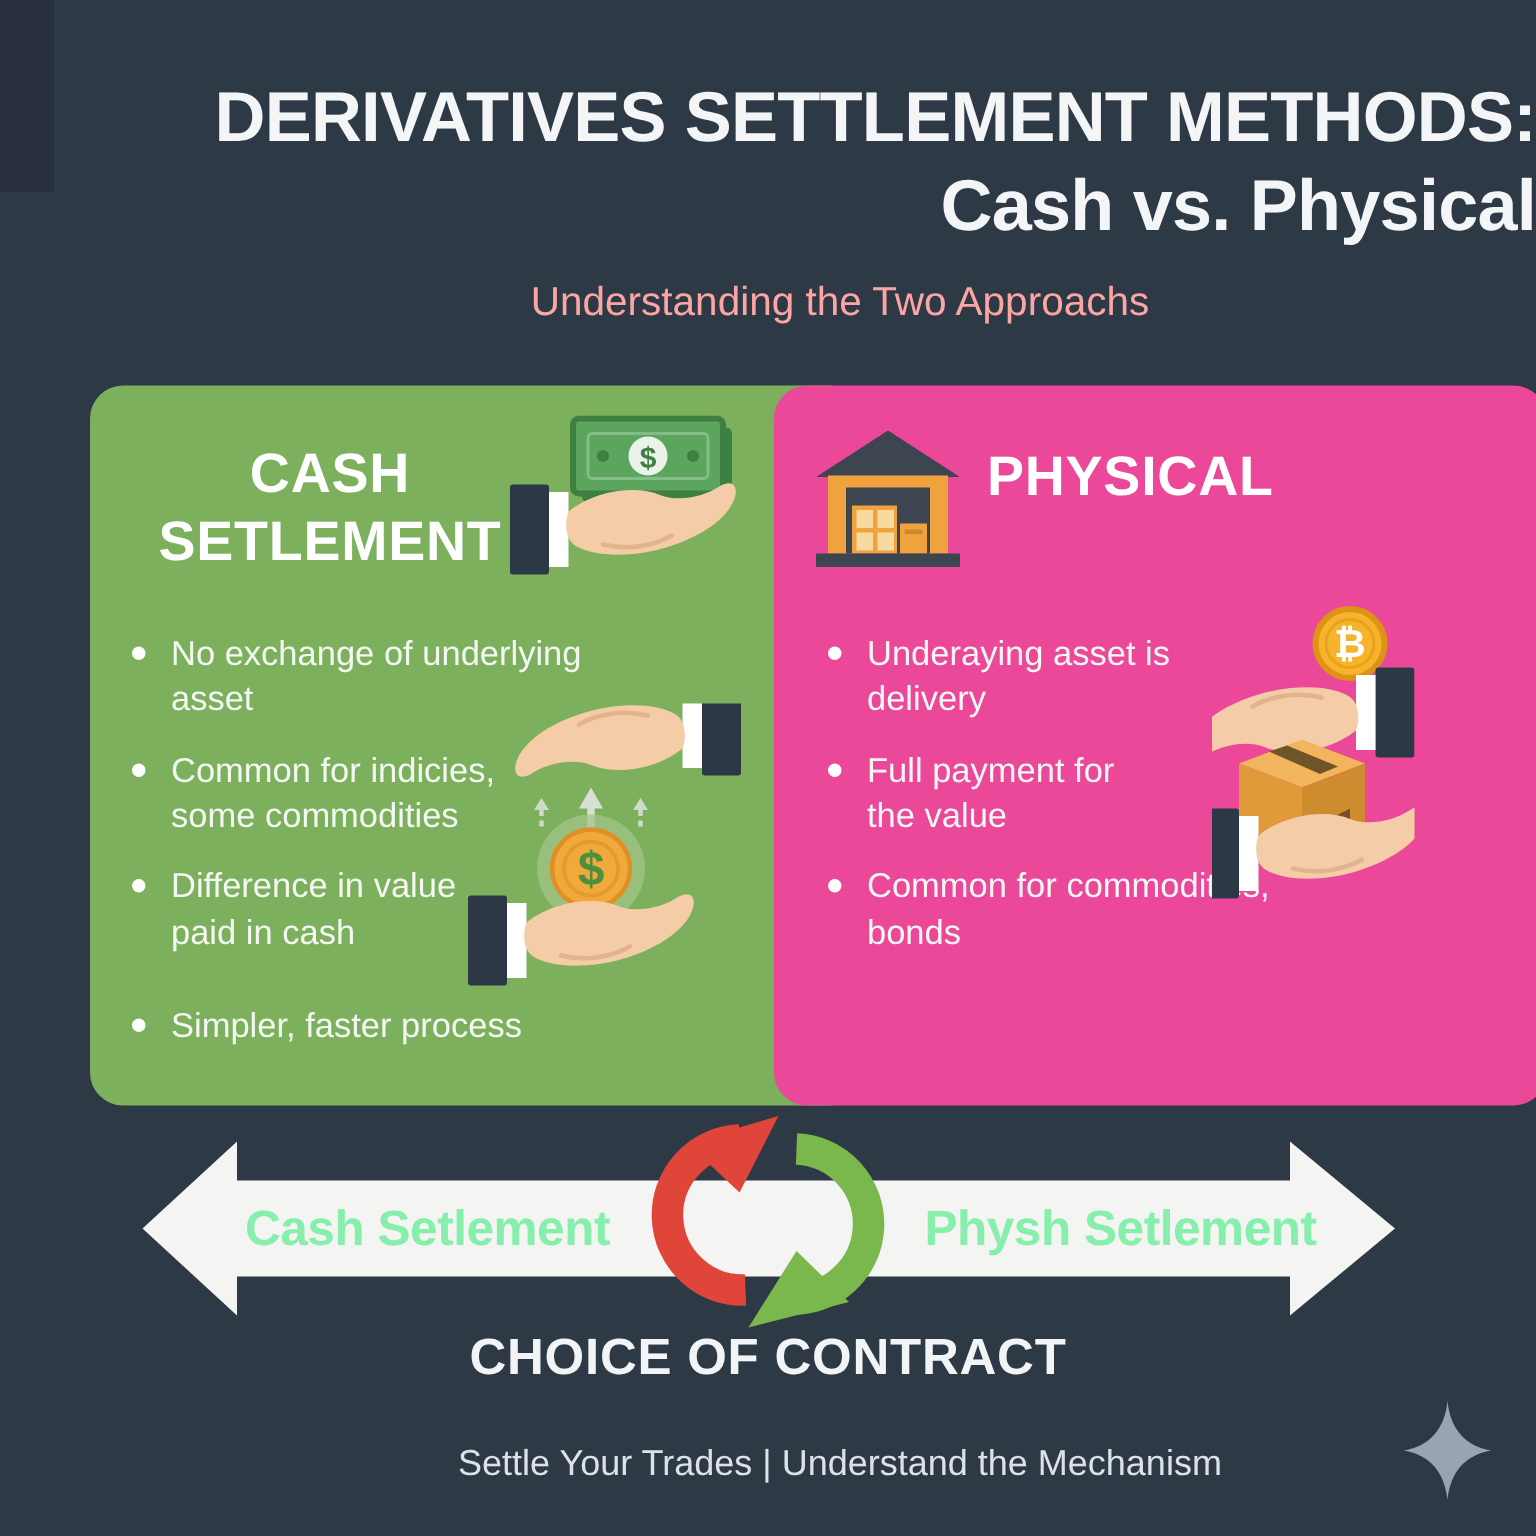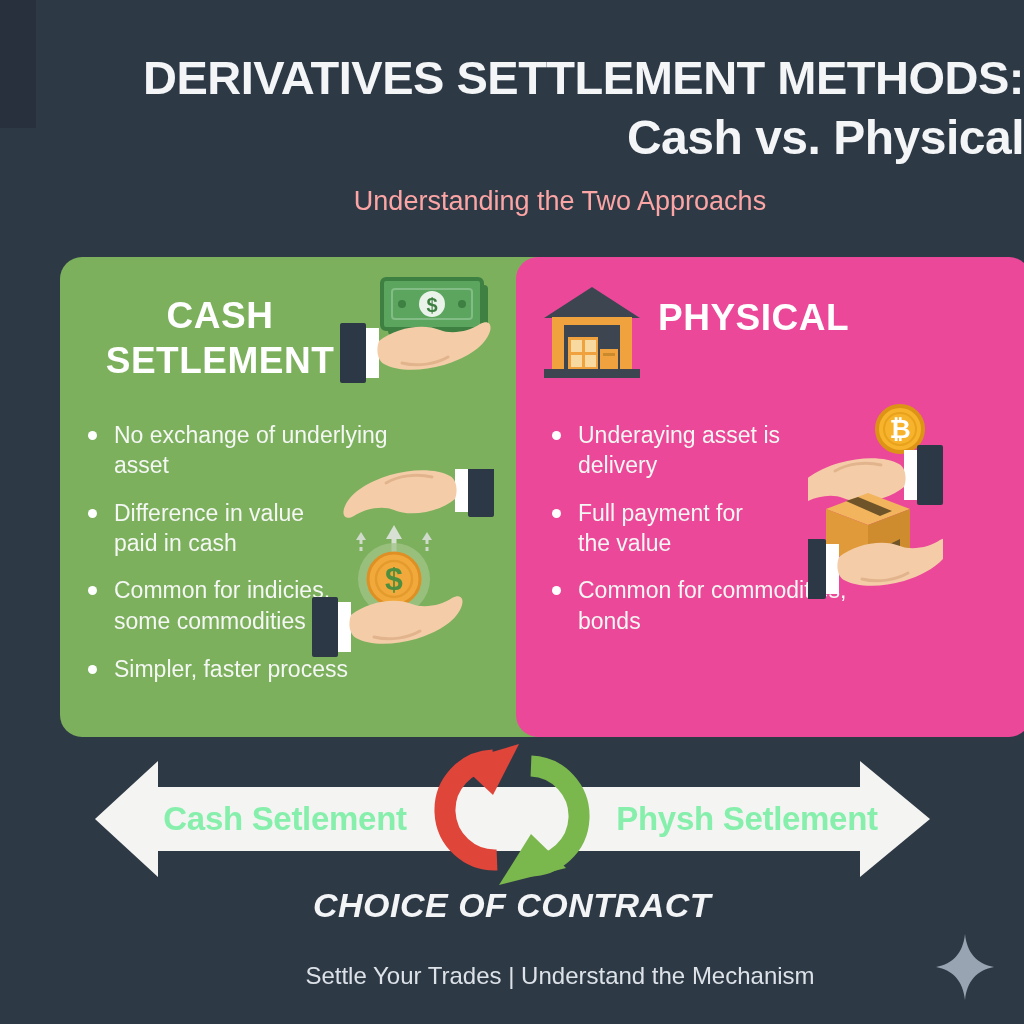--- a/index.html
+++ b/index.html
@@ -41,34 +41,34 @@
   }
   .card.green ul.bullets{left:24px;top:163px;width:330px;}
   .card.blue  ul.bullets{left:32px;top:163px;width:330px;}
   ul.bullets li{
     position:relative;padding-left:30px;margin-bottom:17px;white-space:pre-line;
   }
   ul.bullets li::before{
     content:"";position:absolute;left:4px;top:11px;width:9px;height:9px;border-radius:50%;
     background:#ffffff;
   }
-  ul.bullets li.gap{margin-top:18px;}
+  ul.bullets li.gap{margin-top:32px;}
   .icon-abs{position:absolute;}
   
   .band-svg{position:absolute;left:90px;top:757px;}
   .band-label{
     position:absolute;height:60px;display:flex;align-items:center;justify-content:center;
     color:#86efac;font-weight:bold;font-size:33px;letter-spacing:-0.3px;
   }
   .band-label.left{left:140px;top:789px;width:290px;}
   .band-label.right{left:597px;top:789px;width:300px;}
   .cycle-svg{position:absolute;left:398px;top:738px;}
   .caption{
     position:absolute;left:0;top:886px;width:1024px;text-align:center;
-    color:#f2f4f6;font-weight:bold;font-size:34px;letter-spacing:0.5px;font-style:italic;
+    color:#f2f4f6;font-weight:bold;font-size:34px;letter-spacing:0.5px;
   }
   
   .tagline{
     position:absolute;left:0;top:962px;width:1024px;text-align:center;
     color:#dde2e8;font-size:24px;font-weight:400;padding-left:48px;
   }
   .sparkle-svg{position:absolute;left:936px;top:934px;}
   .hidden-defs{position:absolute;width:0;height:0;overflow:hidden;}
 </style>
 </head>
@@ -109,24 +109,24 @@
         <circle cx="92" cy="27" r="13" fill="#e9f3e9"></circle>
         <text x="92" y="35" font-size="20" font-weight="bold" fill="#3e7f42" text-anchor="middle">$</text>
         <circle cx="62" cy="27" r="4" fill="#3e7f42"></circle>
         <circle cx="122" cy="27" r="4" fill="#3e7f42"></circle>
       </g>
       <use href="#hand-up" x="0" y="42"></use>
     </svg>
 
     <ul class="bullets">
       <li>No exchange of underlying asset</li>
+      <li>Common for indicies,
+some commodities</li>
       <li>Difference in value
 paid in cash</li>
-      <li>Common for indicies,
-some commodities</li>
       <li class="gap">Simpler, faster process</li>
     </ul>
 
     <svg class="icon-abs" style="left:252px;top:212px;" width="182" height="192" viewBox="0 0 182 192">
       <use href="#hand-up" transform="translate(182,52) scale(-1,-1)"></use>
       <g transform="translate(82,62)">
         <path d="M0,22 L0,6" stroke="#d7e0d3" stroke-width="5"></path>
         <polygon points="-8,8 8,8 0,-6" fill="#d7e0d3"></polygon>
         <path d="M-33,20 L-33,8" stroke="#cfdacb" stroke-width="3" stroke-dasharray="4,3"></path>
         <polygon points="-38,9 -28,9 -33,1" fill="#cfdacb"></polygon>

